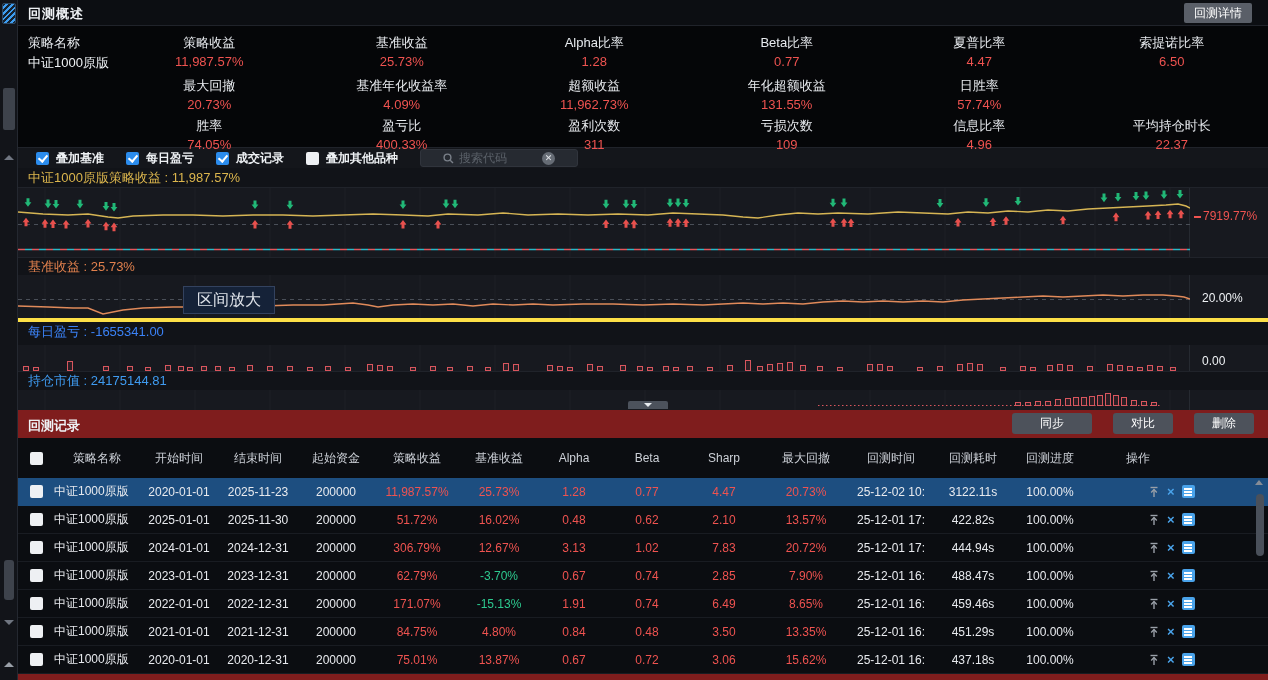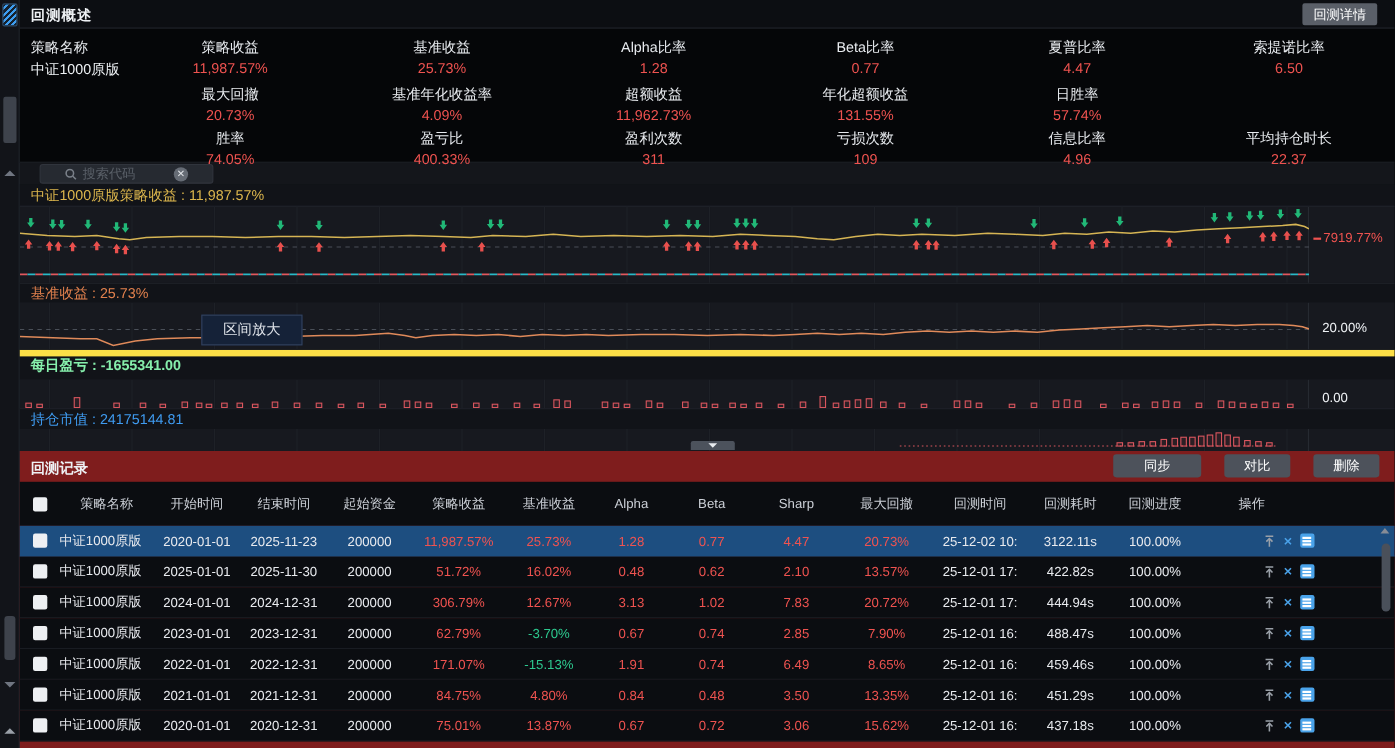--- a/index.html
+++ b/index.html
@@ -44,34 +44,34 @@
   .searchbox{width:158px;height:18px;background:#262a31;border:1px solid #30343c;border-radius:3px;display:flex;align-items:center;padding:0 22px;gap:5px;}
   .searchbox input{flex:1;background:transparent;border:none;outline:none;color:#aab0b8;font-size:12px;min-width:0;}
   .searchbox input::placeholder{color:#5a6068;}
   .clear-icon{width:13px;height:13px;border-radius:50%;background:#666c75;color:#e3e6ea;font-size:9px;line-height:13px;text-align:center;cursor:pointer;flex:0 0 auto;}
 
   
   .charts{position:relative;background:#17191f;}
   .c-title{padding-left:10px;font-size:13px;display:flex;align-items:center;background:#111318;}
   .c-title.t1{height:19px;color:#dcb64d;}
   .c-title.t2{height:18px;color:#e0804d;border-top:1px solid #20232a;}
-  .c-title.t3{height:27px;color:#86efac;border-top:6px solid #fde047;align-items:flex-end;padding-bottom:4px;font-weight:bold;}
+  .c-title.t3{height:27px;color:#3b82f6;border-top:4px solid #fde047;align-items:flex-end;padding-bottom:4px;}
   .c-title.t4{height:19px;color:#3f9bf0;border-top:1px solid #20232a;}
   .plot{position:relative;background:#17191f;overflow:hidden;}
   .plot.p1{height:70px;border-top:1px solid #20232a;}
   .plot.p2{height:43px;}
   .plot.p3{height:26px;text-align:center;}
   .plot.p4{height:20px;}
   .plot svg{display:block;position:absolute;left:0;top:0;}
   .rlabel{position:absolute;font-size:12px;white-space:nowrap;}
   .rlabel.r1{left:1176px;top:21px;color:#ef5350;}
   .rlabel.r1::before{content:"";display:inline-block;width:7px;height:2px;background:#ef5350;margin-right:2px;vertical-align:middle;}
   .rlabel.r2{left:1184px;top:16px;color:#eef1f4;}
   .rlabel.r3{left:1184px;top:9px;color:#eef1f4;}
-  .zoom-btn{position:absolute;left:165px;top:11px;width:92px;height:28px;background:#152238;border:1px solid #33425f;color:#dfe3e9;font-size:13px;display:flex;align-items:center;justify-content:center;cursor:pointer;}
+  .zoom-btn{position:absolute;left:165px;top:11px;width:92px;height:28px;background:#152238;border:1px solid #33425f;color:#dfe3e9;font-size:16px;display:flex;align-items:center;justify-content:center;cursor:pointer;}
   .collapse-handle{position:absolute;left:610px;bottom:1px;width:40px;height:8px;background:#4c525c;border-radius:2px 2px 0 0;display:flex;align-items:center;justify-content:center;cursor:pointer;}
   .collapse-handle::after{content:"";border-left:4px solid transparent;border-right:4px solid transparent;border-top:4px solid #e8ebef;}
 
   
   .records{height:270px;background:#7f1d1d;position:relative;}
   .rec-head{height:28px;position:relative;}
   .rec-title{position:absolute;left:10px;top:7px;font-size:13px;font-weight:bold;color:#eef1f4;}
   .rec-btns{position:absolute;right:14px;top:3px;display:flex;gap:21px;}
   .rec-btn{height:21px;line-height:21px;width:60px;text-align:center;background:#4d525b;border-radius:3px;color:#fff;font-size:12px;cursor:pointer;}
   .rec-btn:first-child{width:80px;}
@@ -192,20 +192,38 @@
             <div class="stat-value">4.96</div>
           </div>
           <div class="stat-item">
             <div class="stat-label">平均持仓时长</div>
             <div class="stat-value">22.37</div>
           </div>
         </div>
     </div>
 
     <div class="toolbar">
+      <div id="cb-area" style="display:flex;gap:22px;">
+          <div class="cb-item">
+            <span class="cb on"></span>
+            <span class="cb-label">叠加基准</span>
+          </div>
+          <div class="cb-item">
+            <span class="cb on"></span>
+            <span class="cb-label">每日盈亏</span>
+          </div>
+          <div class="cb-item">
+            <span class="cb on"></span>
+            <span class="cb-label">成交记录</span>
+          </div>
+          <div class="cb-item">
+            <span class="cb off"></span>
+            <span class="cb-label">叠加其他品种</span>
+          </div>
+        </div>
       <div class="searchbox">
         <svg width="11" height="11" viewBox="0 0 11 11">
             <circle cx="4.5" cy="4.5" r="3.4" fill="none" stroke="#7a8089" stroke-width="1.4"></circle>
             <line x1="7.2" y1="7.2" x2="10" y2="10" stroke="#7a8089" stroke-width="1.4"></line>
           </svg>
         <input type="text" placeholder="搜索代码" style="">
         <span class="clear-icon">✕</span>
       </div>
     </div>
 

